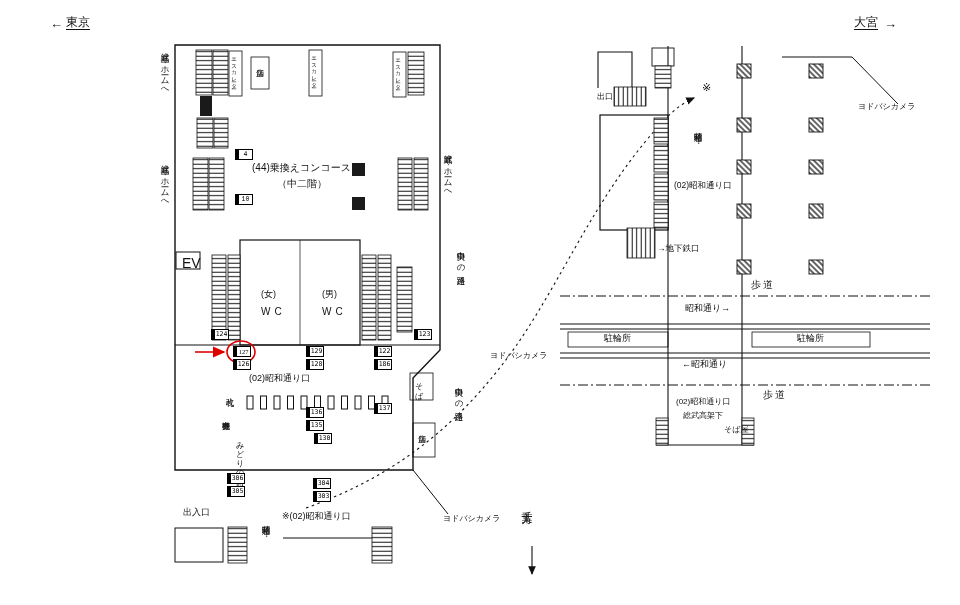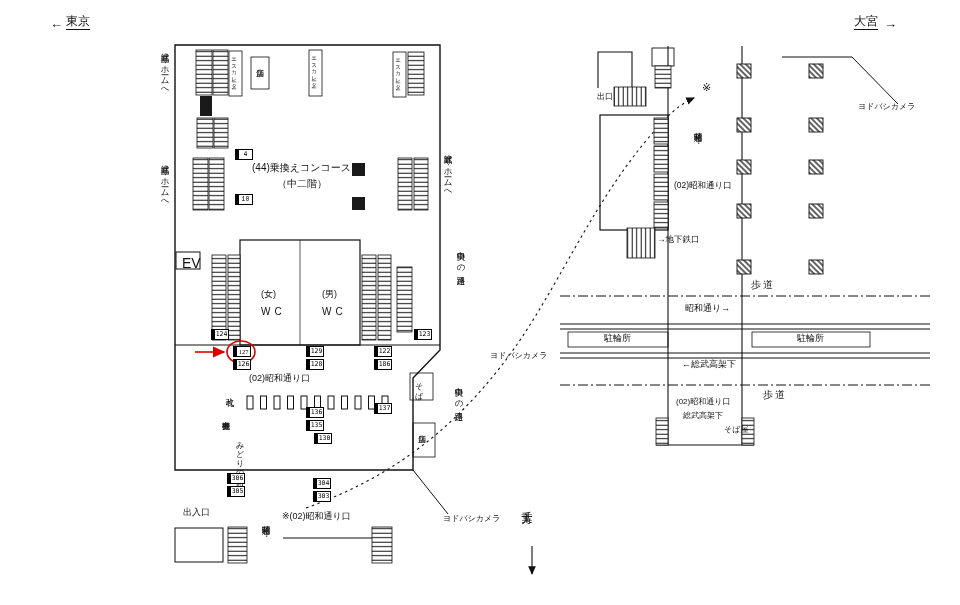--- a/index.html
+++ b/index.html
@@ -6,21 +6,21 @@
   .stage{
     position:relative;width:960px;height:605px;background:#fff;overflow:hidden;
     font-family:"Liberation Sans","DejaVu Sans",sans-serif;color:#111;
   }
   .layer{position:absolute;left:0;top:0;}
   .lbl{position:absolute;white-space:nowrap;line-height:1;}
   .vlbl{
     position:absolute;writing-mode:vertical-rl;text-orientation:upright;
     white-space:nowrap;line-height:1;letter-spacing:1px;
   }
-  .u{border-bottom:1px solid #111;padding-bottom:1px;font-family:Liberation Mono, monospace;}
+  .u{border-bottom:1px solid #111;padding-bottom:1px;}
   .sign-box{
     position:absolute;box-sizing:border-box;width:18px;height:11px;
     border:1px solid #000;border-left:4px solid #000;background:#fff;
     font-family:"DejaVu Sans Mono","Liberation Mono",monospace;
     font-size:6.5px;line-height:9px;text-align:center;color:#000;
   }
 </style>
 </head>
 <body>
 
@@ -202,26 +202,26 @@
   <div class="vlbl" style="left:455px;top:381px;font-size:8.5px">中央口への通路</div>
   <div class="lbl" style="left:490px;top:352px;font-size:8px">ヨドバシカメラ</div>
   <div class="lbl" style="left:443px;top:515px;font-size:8px">ヨドバシカメラ</div>
   <div class="vlbl" style="left:521px;top:502px;font-size:11px">千葉方</div>
 
   <div class="lbl" style="left:597px;top:93px;font-size:8px">出口</div>
   <div class="lbl" style="left:702px;top:82px;font-size:11px">※</div>
   <div class="lbl" style="left:858px;top:103px;font-size:8px">ヨドバシカメラ</div>
   <div class="vlbl" style="left:694px;top:126px;font-size:8.5px;letter-spacing:0">昭和通り↓</div>
   <div class="lbl" style="left:674px;top:181px;font-size:8.5px">(02)昭和通り口</div>
-  <div class="lbl" style="left:657px;top:235px;font-size:8.5px">→地下鉄口</div>
+  <div class="lbl" style="left:657px;top:244px;font-size:8.5px">→地下鉄口</div>
   <div class="lbl" style="left:751px;top:280px;font-size:10px;letter-spacing:2px">歩道</div>
   <div class="lbl" style="left:685px;top:304px;font-size:9px">昭和通り→</div>
   <div class="lbl" style="left:604px;top:334px;font-size:9px">駐輪所</div>
   <div class="lbl" style="left:797px;top:334px;font-size:9px">駐輪所</div>
-  <div class="lbl" style="left:682px;top:360px;font-size:9px">←総武高架下</div>
+  <div class="lbl" style="left:682px;top:360px;font-size:9px">←昭和通り</div>
   <div class="lbl" style="left:763px;top:390px;font-size:10px;letter-spacing:2px">歩道</div>
   <div class="lbl" style="left:676px;top:398px;font-size:8px">(02)昭和通り口</div>
   <div class="lbl" style="left:683px;top:412px;font-size:8px">総武高架下</div>
   <div class="lbl" style="left:724px;top:426px;font-size:8px">そば屋</div>
 
   <div class="layer" style="width:960px;height:605px">
       <div class="sign-box" style="left: 235px; top: 149px;">4</div>
       <div class="sign-box" style="left: 235px; top: 194px; font-family: Liberation Mono, monospace;">10</div>
       <div class="sign-box" style="left: 211px; top: 329px;">124</div>
       <div class="sign-box" style="left: 380px; top: 329px; margin-left: 34px;">123</div>

